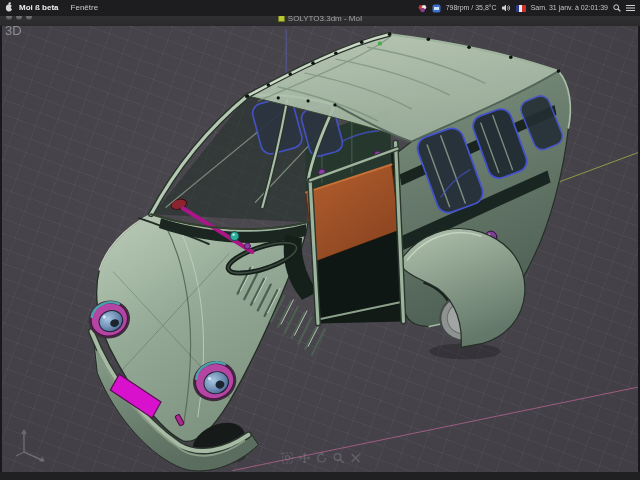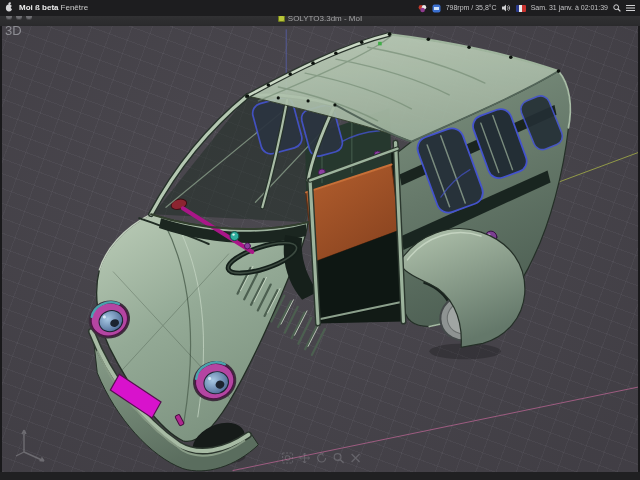--- a/index.html
+++ b/index.html
@@ -5,21 +5,21 @@
   html,body{margin:0;padding:0;background:#000;}
   *{box-sizing:border-box;}
   #screen{position:relative;width:640px;height:480px;overflow:hidden;
           font-family:"Liberation Sans",sans-serif;background:#1c1c1e;}
 
   
   .menubar{position:absolute;top:0;left:0;right:0;height:16px;background:#1d1d1f;
            display:flex;align-items:center;padding:0 5px;font-size:8px;line-height:10px;
            color:#cfcfcf;white-space:nowrap;z-index:40;}
   .menubar .appname{font-weight:bold;color:#efefef;margin-left:6px;}
-  .menubar .menuitem{margin-left:2px;color:#c9c9c9;}
+  .menubar .menuitem{margin-left:12px;color:#c9c9c9;}
   .mb-right{margin-left:auto;display:flex;align-items:center;gap:5px;color:#c9c9c9;}
   .mb-right .txt{font-size:7px;color:#c4c4c6;}
   .flag{width:10px;height:7px;border-radius:1px;overflow:hidden;display:inline-flex;}
   .flag i{flex:1;}
   .flag .b{background:#2a3a8c}.flag .w{background:#ececec}.flag .r{background:#c8322e}
 
   
   .titlebar{position:absolute;top:10px;left:0;right:0;height:16px;
             background:linear-gradient(#343436,#2a2a2c);border-top:1px solid #454547;
             z-index:39;}

